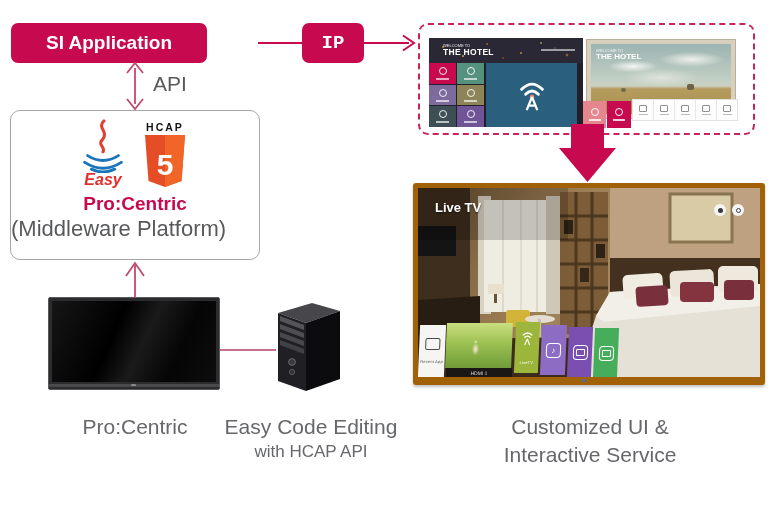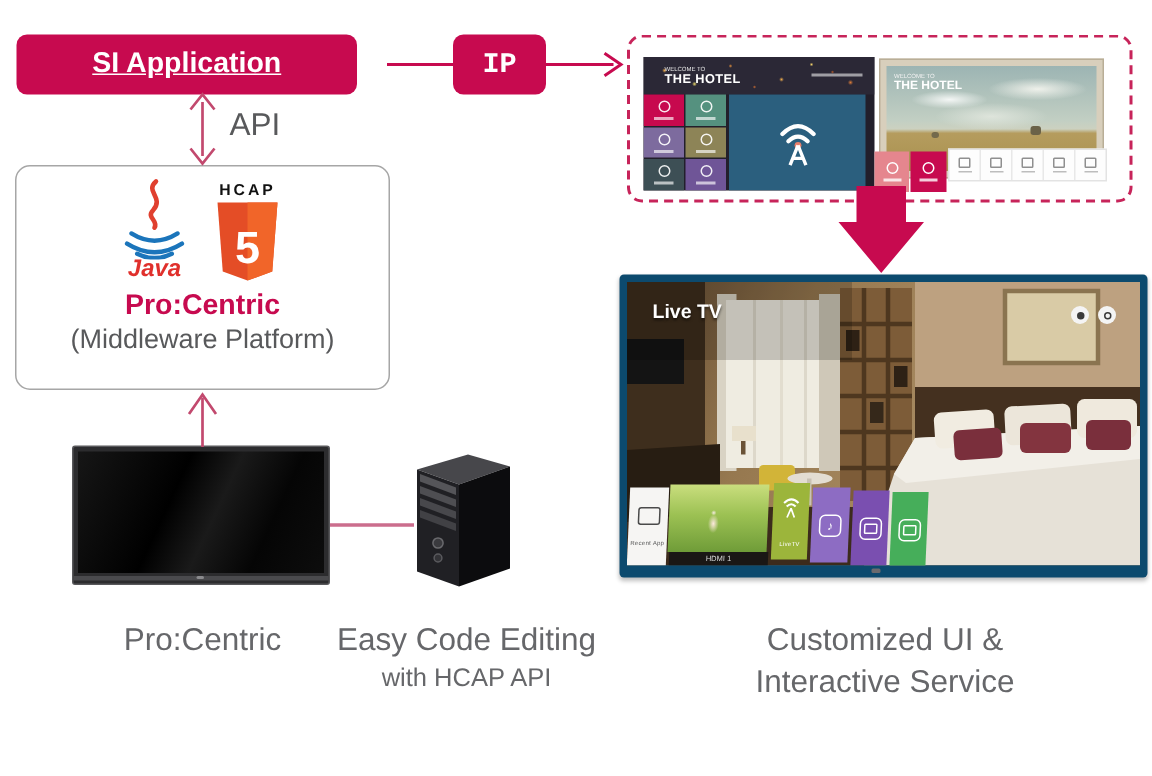--- a/index.html
+++ b/index.html
@@ -44,51 +44,51 @@
           transform:skewX(-2.5deg);color:#fff;}
   .mini-ic{width:13px;height:13px;border:1.3px solid #fff;border-radius:4px;
            display:flex;align-items:center;justify-content:center;font-size:8px;color:#fff;}
   .tiny-label{font-size:4px;letter-spacing:.2px;}
 </style>
 </head>
 <body>
 
 <div class="canvas">
 
-  <div class="abs crimson-box" style="left:11px;top:23px;width:227px;height:40px;text-decoration:underline;">
+  <div class="abs crimson-box" style="left:11px;top:23px;width:196px;height:40px;">
     <span>SI Application</span>
   </div>
 
   <div class="abs crimson-box" style="left:302px;top:23px;width:62px;height:40px;font-family:Liberation Mono, monospace;">
     <span>IP</span>
   </div>
 
   <div class="abs" style="left:153px;top:72px;font-size:21px;color:#58595b;text-align:right;">API</div>
 
   <div class="abs gray-box" style="left:10px;top:110px;width:248px;height:148px;">
 
     <svg class="abs" style="left:66px;top:8px;" width="52" height="54" viewBox="0 0 52 56">
       <path d="M27 2 C19 9 33 13 25 22 C20 27 29 29 26 34" stroke="#e0402f" stroke-width="3.2" fill="none" stroke-linecap="round"></path>
       <path d="M10 38 q16 10 32 0" stroke="#1b75bb" stroke-width="3" fill="none" stroke-linecap="round"></path>
       <path d="M7 45 q19 12 38 0" stroke="#1b75bb" stroke-width="3" fill="none" stroke-linecap="round"></path>
       <path d="M14 52 q12 6 24 0" stroke="#1b75bb" stroke-width="3" fill="none" stroke-linecap="round"></path>
     </svg>
     <div class="abs" style="left:58px;top:60px;width:68px;text-align:center;color:#e0302c;
-         font-weight:bold;font-style:italic;font-size:16px;">Java</div>
+         font-weight:bold;font-style:italic;font-size:16px;">Easy</div>
 
     <div class="abs" style="left:130px;top:10px;width:48px;text-align:center;color:#111;
          font-weight:bold;font-size:10.5px;letter-spacing:2px;">HCAP</div>
     <svg class="abs" style="left:132px;top:23px;" width="44" height="54" viewBox="0 0 44 52">
       <polygon points="2,0 42,0 38.5,46 22,52 5.5,46" fill="#e44d26"></polygon>
       <polygon points="22,0 42,0 38.5,46 22,52" fill="#f16529"></polygon>
       <text x="22" y="40" text-anchor="middle" font-size="30" font-weight="bold" fill="#ffffff">5</text>
     </svg>
     <div class="abs" style="left:0;top:82px;width:100%;text-align:center;color:#c70a4f;
          font-weight:bold;font-size:19px;">Pro:Centric</div>
-    <div class="abs" style="left:0;top:105px;width:100%;text-align:center;color:#58595b;font-size:18px;">(Middleware Platform)</div>
+    <div class="abs" style="left:0;top:105px;width:100%;text-align:left;color:#58595b;font-size:22px;">(Middleware Platform)</div>
   </div>
 
   <div class="abs" style="left:418px;top:23px;width:337px;height:112px;border:2px dashed #c7245a;
        border-radius:10px;box-sizing:border-box;"></div>
 
   <div class="abs screen-menu" style="left:429px;top:38px;width:154px;height:89px;">
     <div class="abs menu-head"></div>
     <div class="abs" style="left:14px;top:5px;font-size:4px;color:#e8e8e8;">WELCOME TO</div>
     <div class="abs" style="left:14px;top:9px;font-size:8.5px;font-weight:bold;color:#fff;letter-spacing:.3px;">THE HOTEL</div>
     <div class="abs" style="left:112px;top:11px;width:34px;height:2px;background:rgba(255,255,255,.55);"></div>
@@ -183,21 +183,21 @@
     <polygon points="6,13 34,23 34,91 6,81" fill="#202024"></polygon>
     <polygon points="34,23 68,11 68,79 34,91" fill="#0c0c0e"></polygon>
     <polygon points="8,16 32,25 32,30 8,21" fill="#555559"></polygon>
     <polygon points="8,24 32,33 32,38 8,29" fill="#4e4e52"></polygon>
     <polygon points="8,32 32,41 32,46 8,37" fill="#48484c"></polygon>
     <polygon points="8,40 32,49 32,54 8,45" fill="#414145"></polygon>
     <circle cx="20" cy="62" r="3.4" fill="#3a3a3e" stroke="#6a6a6e" stroke-width="1"></circle>
     <circle cx="20" cy="72" r="2.6" fill="#333337" stroke="#5a5a5e" stroke-width="1"></circle>
   </svg>
 
-  <div class="abs" style="left:413px;top:183px;width:352px;height:202px;background:#0c4a6e;
+  <div class="abs" style="left:413px;top:183px;width:352px;height:202px;background:#a16207;
        border-radius:3px;box-shadow:0 2px 3px rgba(0,0,0,.25);">
     <div class="abs" style="left:5px;top:5px;width:342px;height:189px;overflow:hidden;">
 
       <svg width="342" height="189" viewBox="0 0 342 189" preserveAspectRatio="none">
         <defs>
           <linearGradient id="wall" x1="0" y1="0" x2="1" y2="0.25">
             <stop offset="0" stop-color="#5f4730"></stop>
               <stop offset="0.35" stop-color="#96784f"></stop>
               <stop offset="1" stop-color="#b79b72"></stop>
           </linearGradient>

